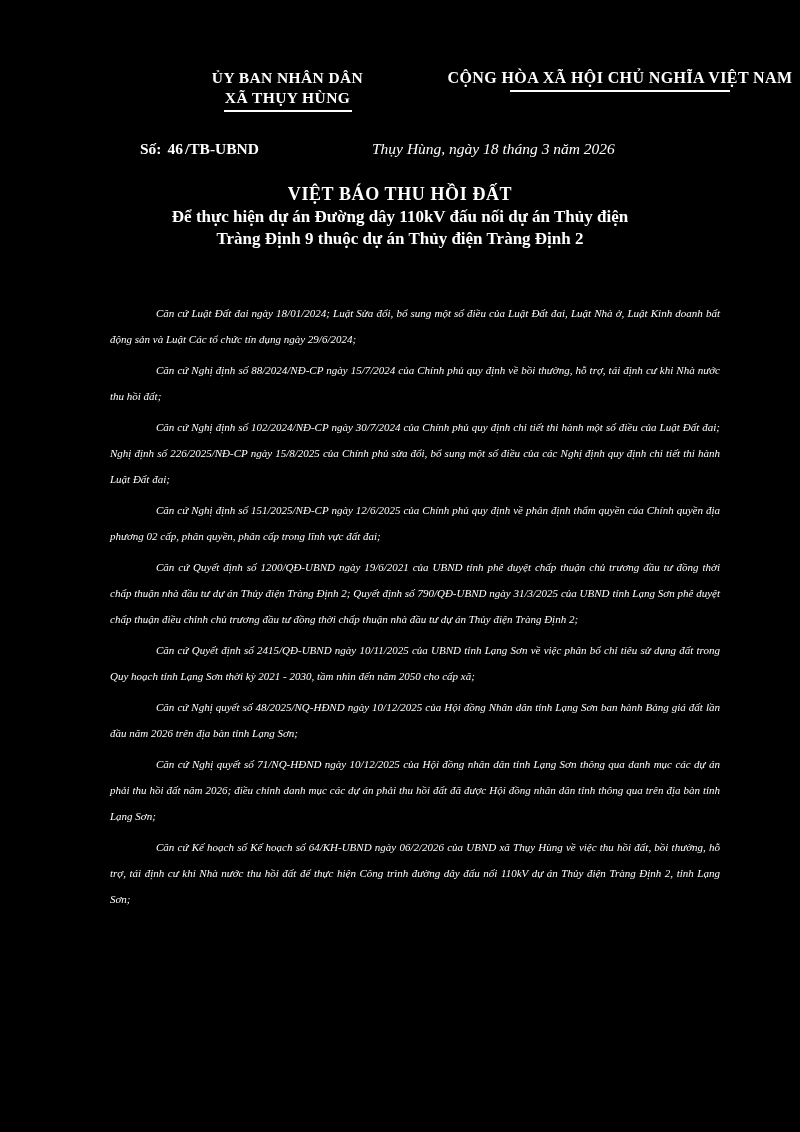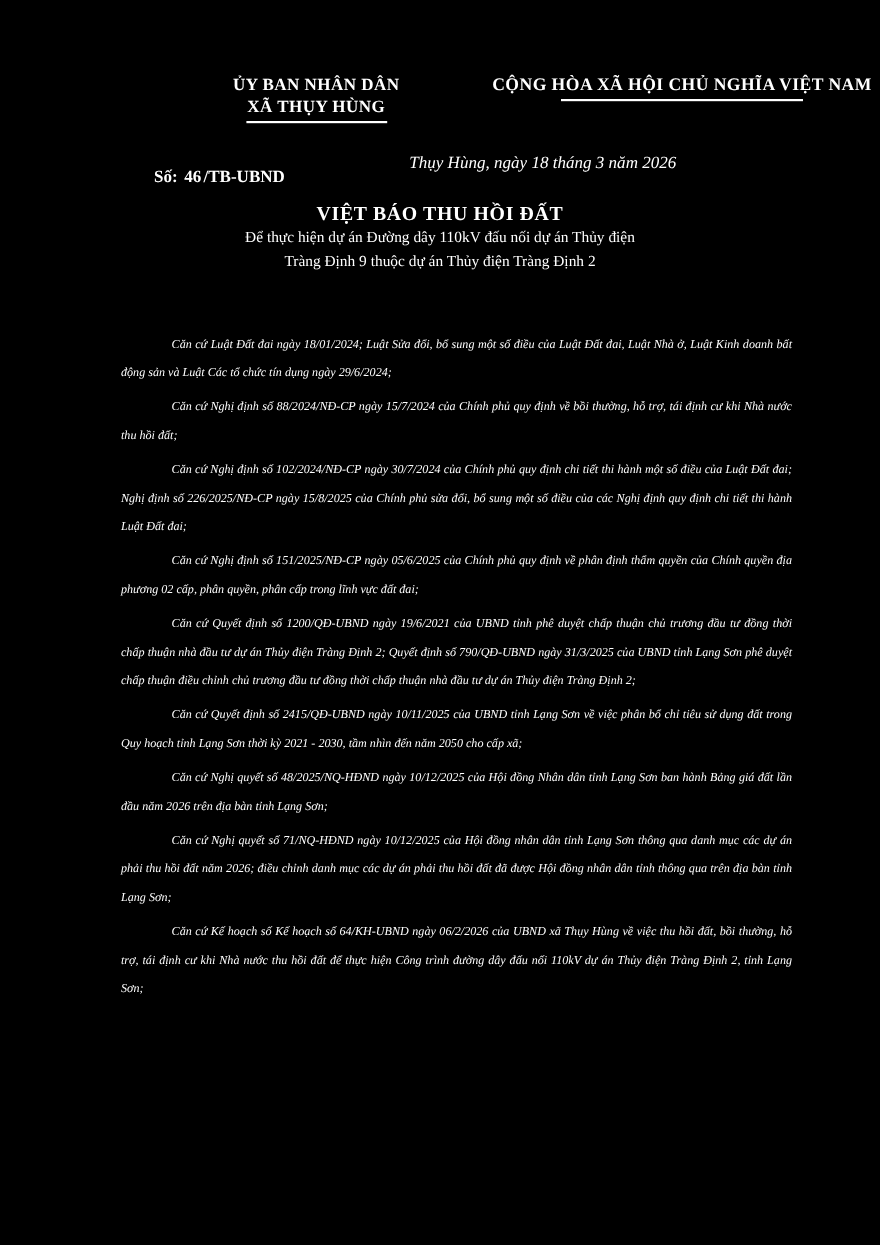--- a/index.html
+++ b/index.html
@@ -63,21 +63,21 @@
   .row2 {
     position: absolute;
     top: 140px;
     left: 0;
     width: 800px;
     height: 26px;
   }
   .sonum {
     position: absolute;
     left: 140px;
-    top: 12px;
+    top: 0;
     font-size: 15.5px;
     font-weight: bold;
     white-space: nowrap;
   }
   .sonum .num { padding: 0 2px; }
   .place-date {
     position: absolute;
     left: 372px;
     top: 0;
     font-size: 15.5px;
@@ -92,22 +92,22 @@
     width: 800px;
     text-align: center;
   }
   .doc-title {
     font-size: 18px;
     font-weight: bold;
     letter-spacing: 0.6px;
     line-height: 24px;
   }
   .doc-subtitle {
-    font-size: 14px;
-    font-weight: normal;
+    font-size: 17px;
+    font-weight: bold;
     line-height: 22px;
     padding: 0 90px;
   }
 
   .body {
     position: absolute;
     top: 300px;
     left: 110px;
     width: 610px;
   }
@@ -149,21 +149,21 @@
     <div class="title-block">
       <div class="doc-title">VIỆT BÁO THU HỒI ĐẤT</div>
       <div class="doc-subtitle">Để thực hiện dự án Đường dây 110kV đấu nối dự án Thủy điện</div>
       <div class="doc-subtitle">Tràng Định 9 thuộc dự án Thủy điện Tràng Định 2</div>
     </div>
 
     <div class="body">
       <p class="para">Căn cứ Luật Đất đai ngày 18/01/2024; Luật Sửa đổi, bổ sung một số điều của Luật Đất đai, Luật Nhà ở, Luật Kinh doanh bất động sản và Luật Các tổ chức tín dụng ngày 29/6/2024;</p>
       <p class="para">Căn cứ Nghị định số 88/2024/NĐ-CP ngày 15/7/2024 của Chính phủ quy định về bồi thường, hỗ trợ, tái định cư khi Nhà nước thu hồi đất;</p>
       <p class="para">Căn cứ Nghị định số 102/2024/NĐ-CP ngày 30/7/2024 của Chính phủ quy định chi tiết thi hành một số điều của Luật Đất đai; Nghị định số 226/2025/NĐ-CP ngày 15/8/2025 của Chính phủ sửa đổi, bổ sung một số điều của các Nghị định quy định chi tiết thi hành Luật Đất đai;</p>
-      <p class="para">Căn cứ Nghị định số 151/2025/NĐ-CP ngày 05/6/2025 của Chính phủ quy định về phân định thẩm quyền của Chính quyền địa phương 02 cấp, phân quyền, phân cấp trong lĩnh vực đất đai;</p>
+      <p class="para">Căn cứ Nghị định số 151/2025/NĐ-CP ngày 12/6/2025 của Chính phủ quy định về phân định thẩm quyền của Chính quyền địa phương 02 cấp, phân quyền, phân cấp trong lĩnh vực đất đai;</p>
       <p class="para">Căn cứ Quyết định số 1200/QĐ-UBND ngày 19/6/2021 của UBND tỉnh phê duyệt chấp thuận chủ trương đầu tư đồng thời chấp thuận nhà đầu tư dự án Thủy điện Tràng Định 2; Quyết định số 790/QĐ-UBND ngày 31/3/2025 của UBND tỉnh Lạng Sơn phê duyệt chấp thuận điều chỉnh chủ trương đầu tư đồng thời chấp thuận nhà đầu tư dự án Thủy điện Tràng Định 2;</p>
       <p class="para">Căn cứ Quyết định số 2415/QĐ-UBND ngày 10/11/2025 của UBND tỉnh Lạng Sơn về việc phân bổ chỉ tiêu sử dụng đất trong Quy hoạch tỉnh Lạng Sơn thời kỳ 2021 - 2030, tầm nhìn đến năm 2050 cho cấp xã;</p>
       <p class="para">Căn cứ Nghị quyết số 48/2025/NQ-HĐND ngày 10/12/2025 của Hội đồng Nhân dân tỉnh Lạng Sơn ban hành Bảng giá đất lần đầu năm 2026 trên địa bàn tỉnh Lạng Sơn;</p>
       <p class="para">Căn cứ Nghị quyết số 71/NQ-HĐND ngày 10/12/2025 của Hội đồng nhân dân tỉnh Lạng Sơn thông qua danh mục các dự án phải thu hồi đất năm 2026; điều chỉnh danh mục các dự án phải thu hồi đất đã được Hội đồng nhân dân tỉnh thông qua trên địa bàn tỉnh Lạng Sơn;</p>
       <p class="para">Căn cứ Kế hoạch số Kế hoạch số 64/KH-UBND ngày 06/2/2026 của UBND xã Thụy Hùng về việc thu hồi đất, bồi thường, hỗ trợ, tái định cư khi Nhà nước thu hồi đất để thực hiện Công trình đường dây đấu nối 110kV dự án Thủy điện Tràng Định 2, tỉnh Lạng Sơn;</p>
     </div>
 
   </div>
 </div>
 

